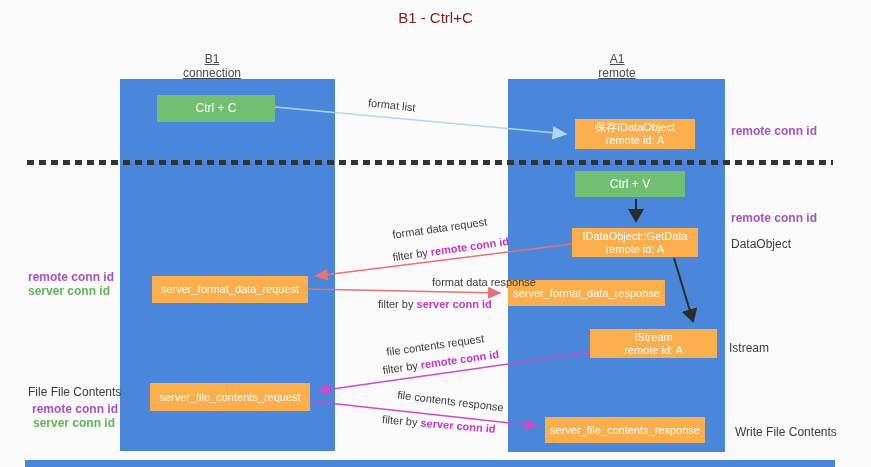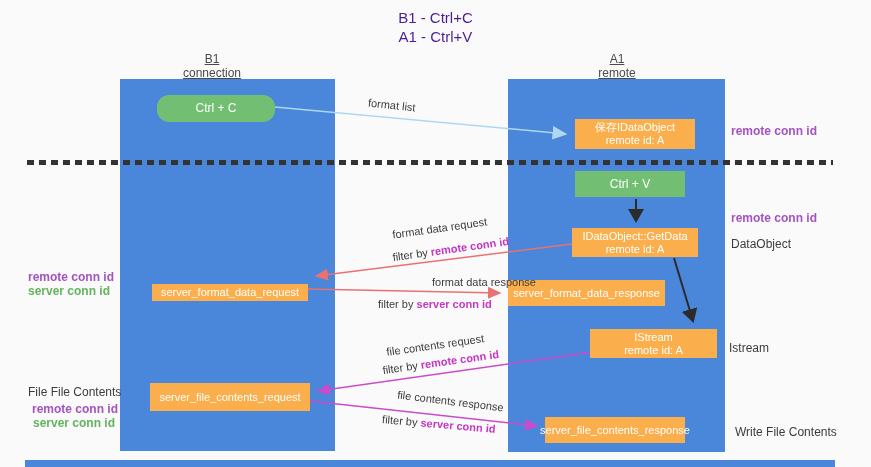--- a/index.html
+++ b/index.html
@@ -4,21 +4,21 @@
 <style>
   * { margin: 0; padding: 0; box-sizing: border-box; }
   html,body { background: #fafafa; }
   body { font-family: "Liberation Sans", sans-serif; }
   .canvas {
     position: relative;
     width: 871px; height: 467px;
     overflow: hidden;
     background: #fafafa;
   }
-  .title { position: absolute; width: 100%; text-align: center; color: #4c1d95; font-size: 15px; line-height: 19px; }
+  .title { position: absolute; width: 100%; text-align: center; color: #7f1d1d; font-size: 15px; line-height: 19px; }
   .col-header { position: absolute; text-align: center; color: #4a4a4a; font-size: 12px; line-height: 14px; text-decoration: underline; }
   .lifeline { position: absolute; background: #4a86d9; }
   .dash-line {
     position: absolute; height: 5px;
     background: repeating-linear-gradient(90deg, #333 0 7px, rgba(0,0,0,0) 7px 12px);
   }
   .dbox {
     position: absolute; display: flex; flex-direction: column;
     align-items: center; justify-content: center;
     color: #fff; font-size: 11px; line-height: 13px; text-align: center;
@@ -32,21 +32,20 @@
   .magenta { color: #c437c4; font-weight: bold; }
   .rot { transform-origin: center center; }
   svg.arrows { position: absolute; left: 0; top: 0; z-index: 2; }
 </style>
 </head>
 <body>
 
 <div class="canvas">
 
   <div class="title" style="top:8px;">B1 - Ctrl+C</div>
-  <div class="title" style="top:27px;">A1 - Ctrl+V</div>
 
   <div class="col-header" style="left:152px; top:52px; width:120px;">
     <div>B1</div>
     <div>connection</div>
   </div>
   <div class="col-header" style="left:557px; top:52px; width:120px;">
     <div>A1</div>
     <div>remote</div>
   </div>
 
@@ -73,56 +72,56 @@
     </defs>
     <line x1="275" y1="107" x2="566" y2="134" stroke="#aed7f2" stroke-width="1.5" marker-end="url(#m-blue)"></line>
     <line x1="636" y1="199" x2="636" y2="221" stroke="#2b2b2b" stroke-width="2" marker-end="url(#m-blk)"></line>
     <line x1="572" y1="244" x2="316" y2="276" stroke="#e87272" stroke-width="1.5" marker-end="url(#m-red)"></line>
     <line x1="308" y1="289" x2="500" y2="293" stroke="#e87272" stroke-width="1.5" marker-end="url(#m-red)"></line>
     <line x1="674" y1="258" x2="693" y2="321" stroke="#2b2b2b" stroke-width="2" marker-end="url(#m-blk)"></line>
     <line x1="592" y1="352" x2="318" y2="391" stroke="#cb4ccb" stroke-width="1.5" marker-end="url(#m-mag)"></line>
     <line x1="310" y1="401" x2="537" y2="426" stroke="#cb4ccb" stroke-width="1.5" marker-end="url(#m-mag)"></line>
   </svg>
 
-  <div class="dbox green" style="left:157px; top:95px; width:118px; height:27px; font-size:12px;border-radius:12px;">
+  <div class="dbox green" style="left:157px; top:95px; width:118px; height:27px; font-size:12px;">
     <div>Ctrl + C</div>
   </div>
 
   <div class="dbox orange" style="left:575px; top:119px; width:120px; height:30px;">
     <div>保存IDataObject</div>
     <div>remote id: A</div>
   </div>
 
   <div class="dbox green" style="left:575px; top:171px; width:110px; height:26px; font-size:12px;align-items:center;">
     <div>Ctrl + V</div>
   </div>
 
   <div class="dbox orange" style="left:572px; top:228px; width:126px; height:29px;">
     <div>IDataObject::GetData</div>
     <div>remote id: A</div>
   </div>
 
-  <div class="dbox orange" style="left:152px; top:284px; width:156px; height:17px;">
+  <div class="dbox orange" style="left:152px; top:276px; width:156px; height:27px;">
     <div>server_format_data_request</div>
   </div>
 
   <div class="dbox orange" style="left:508px; top:280px; width:157px; height:26px;">
     <div>server_format_data_response</div>
   </div>
 
   <div class="dbox orange" style="left:590px; top:329px; width:127px; height:29px;">
     <div>IStream</div>
     <div>remote id: A</div>
   </div>
 
   <div class="dbox orange" style="left:150px; top:383px; width:160px; height:28px;">
     <div>server_file_contents_request</div>
   </div>
 
-  <div class="dbox orange" style="left:545px; top:417px; width:140px; height:26px;">
+  <div class="dbox orange" style="left:545px; top:417px; width:160px; height:26px;">
     <div>server_file_contents_response</div>
   </div>
 
   <div class="lbl rot" style="left:368px; top:99px; transform:rotate(6deg);">format list</div>
 
   <div class="lbl rot" style="left:392px; top:222px; transform:rotate(-8deg);">format data request</div>
   <div class="lbl rot" style="left:392px; top:243px; transform:rotate(-8deg);"><span>filter by </span><span class="magenta">remote conn id</span></div>
 
   <div class="lbl" style="left:388px; top:276px;margin-left:44px;">format data response</div>
   <div class="lbl" style="left:378px; top:298px;"><span>filter by </span><span class="magenta">server conn id</span></div>

